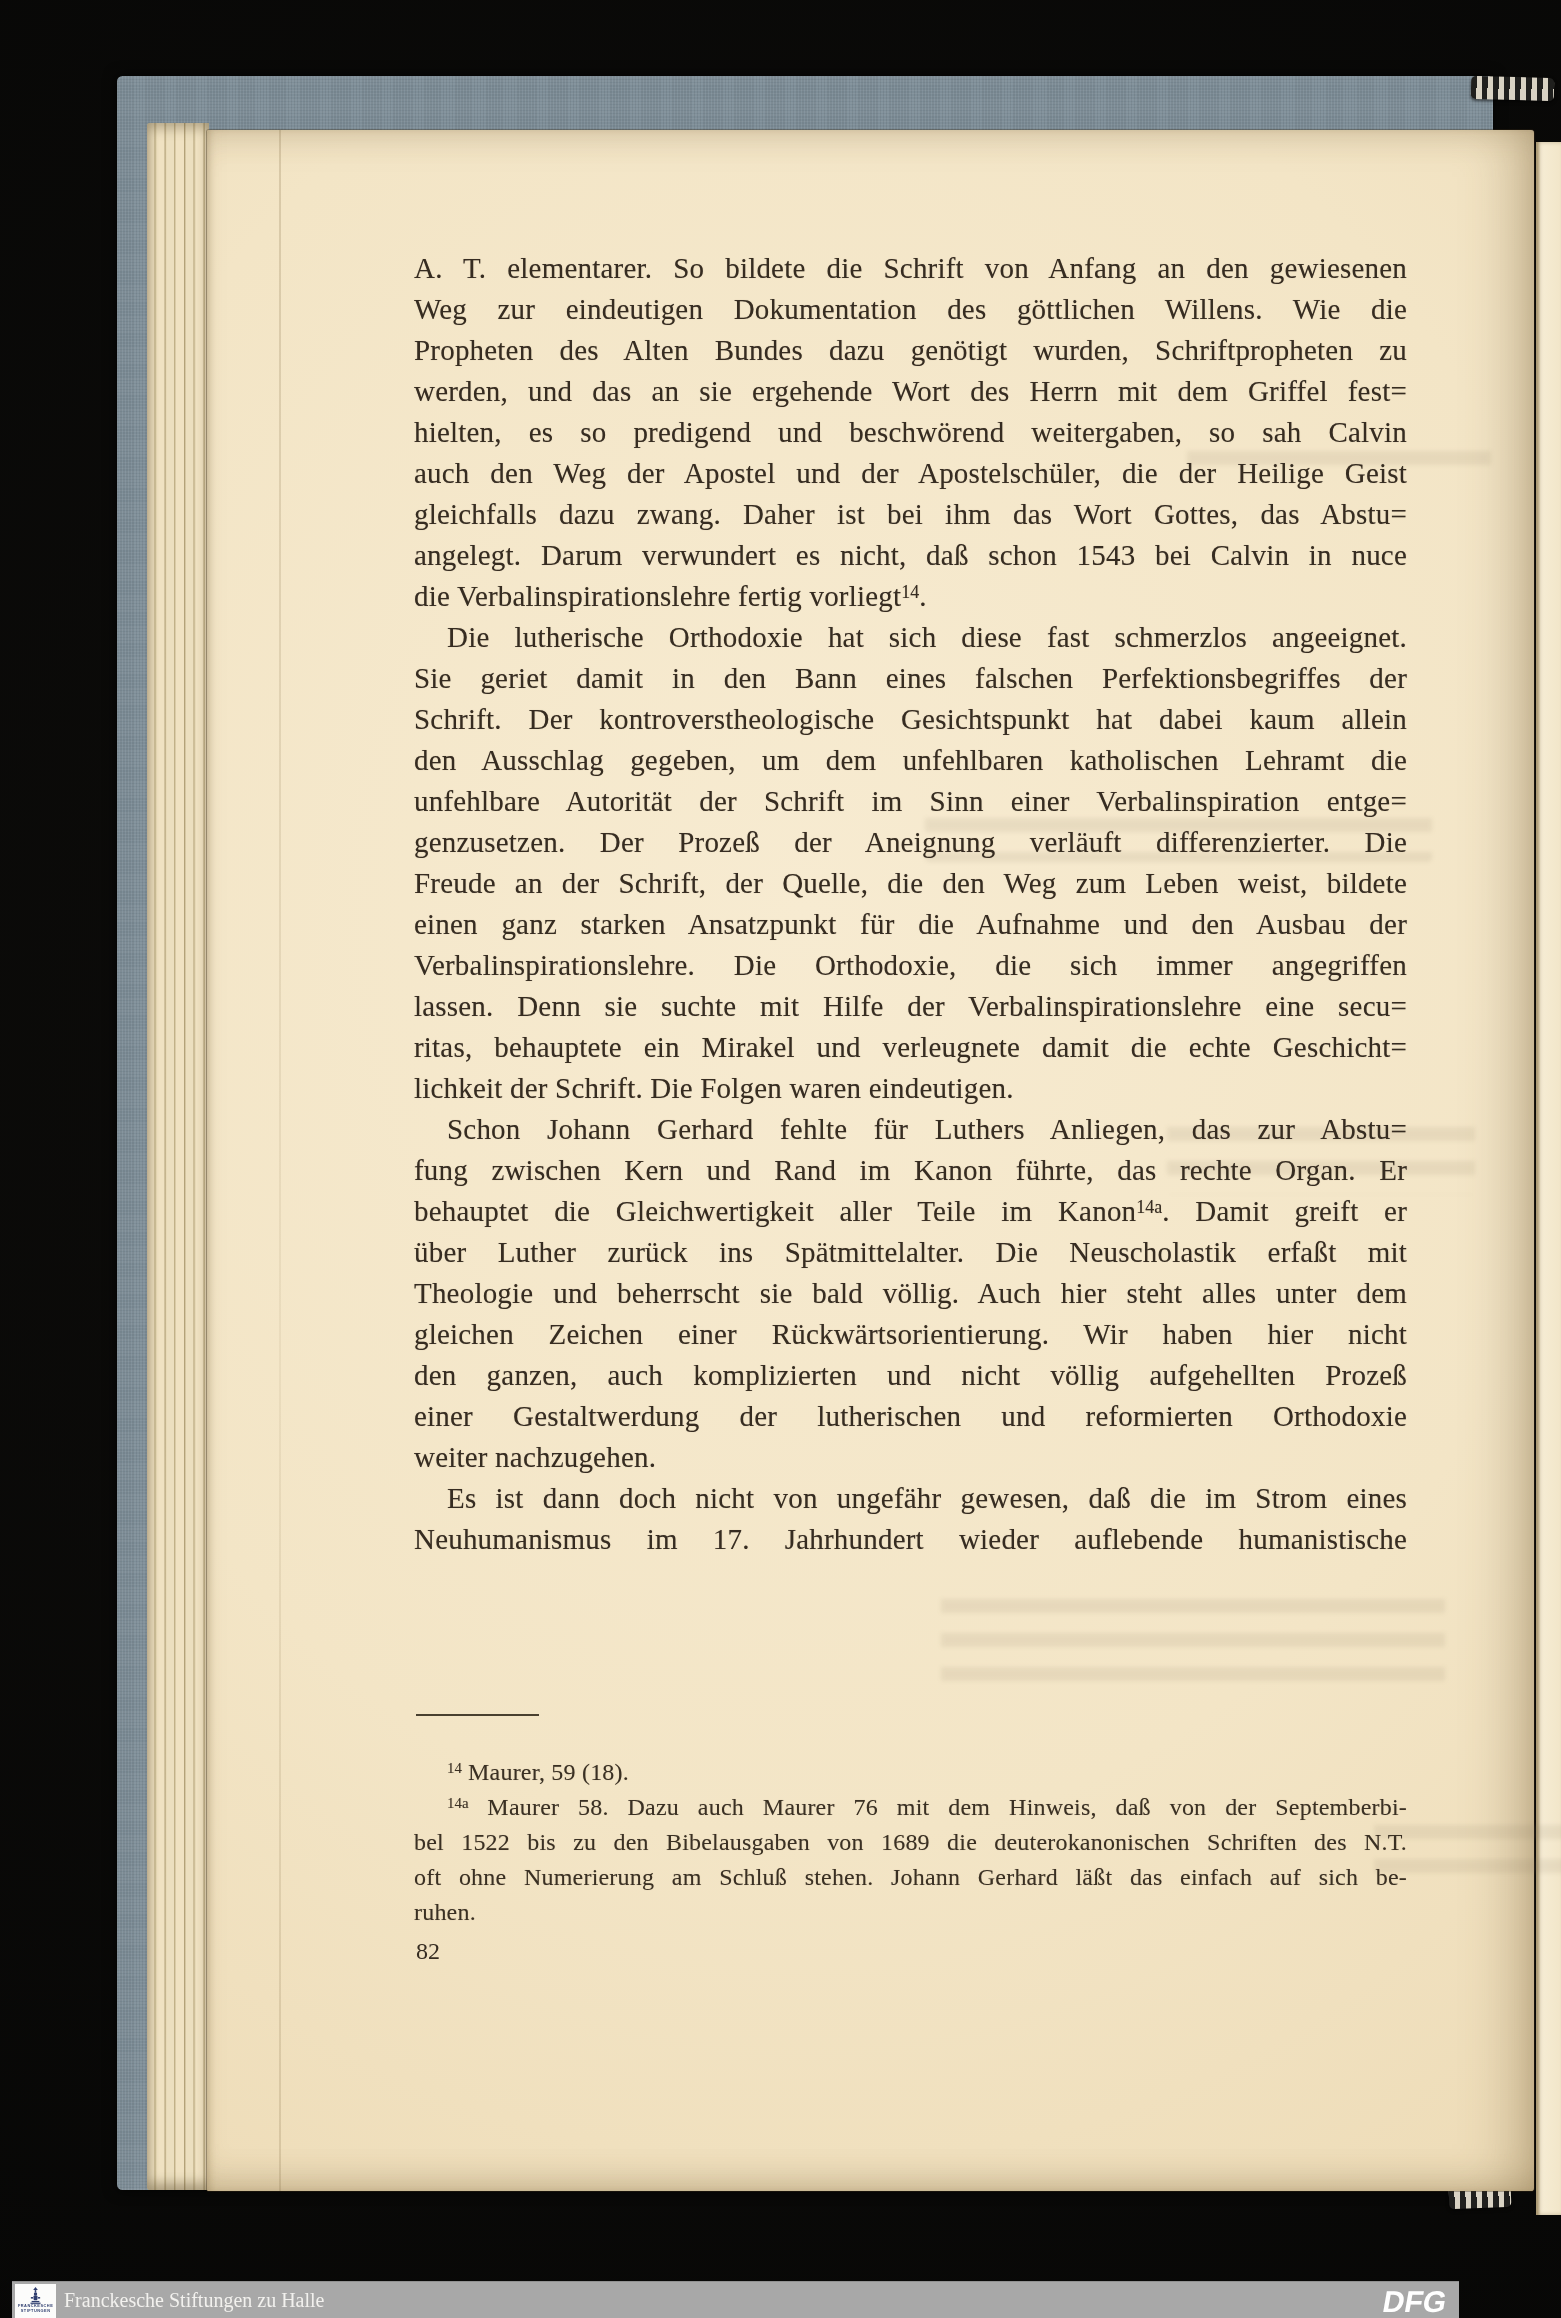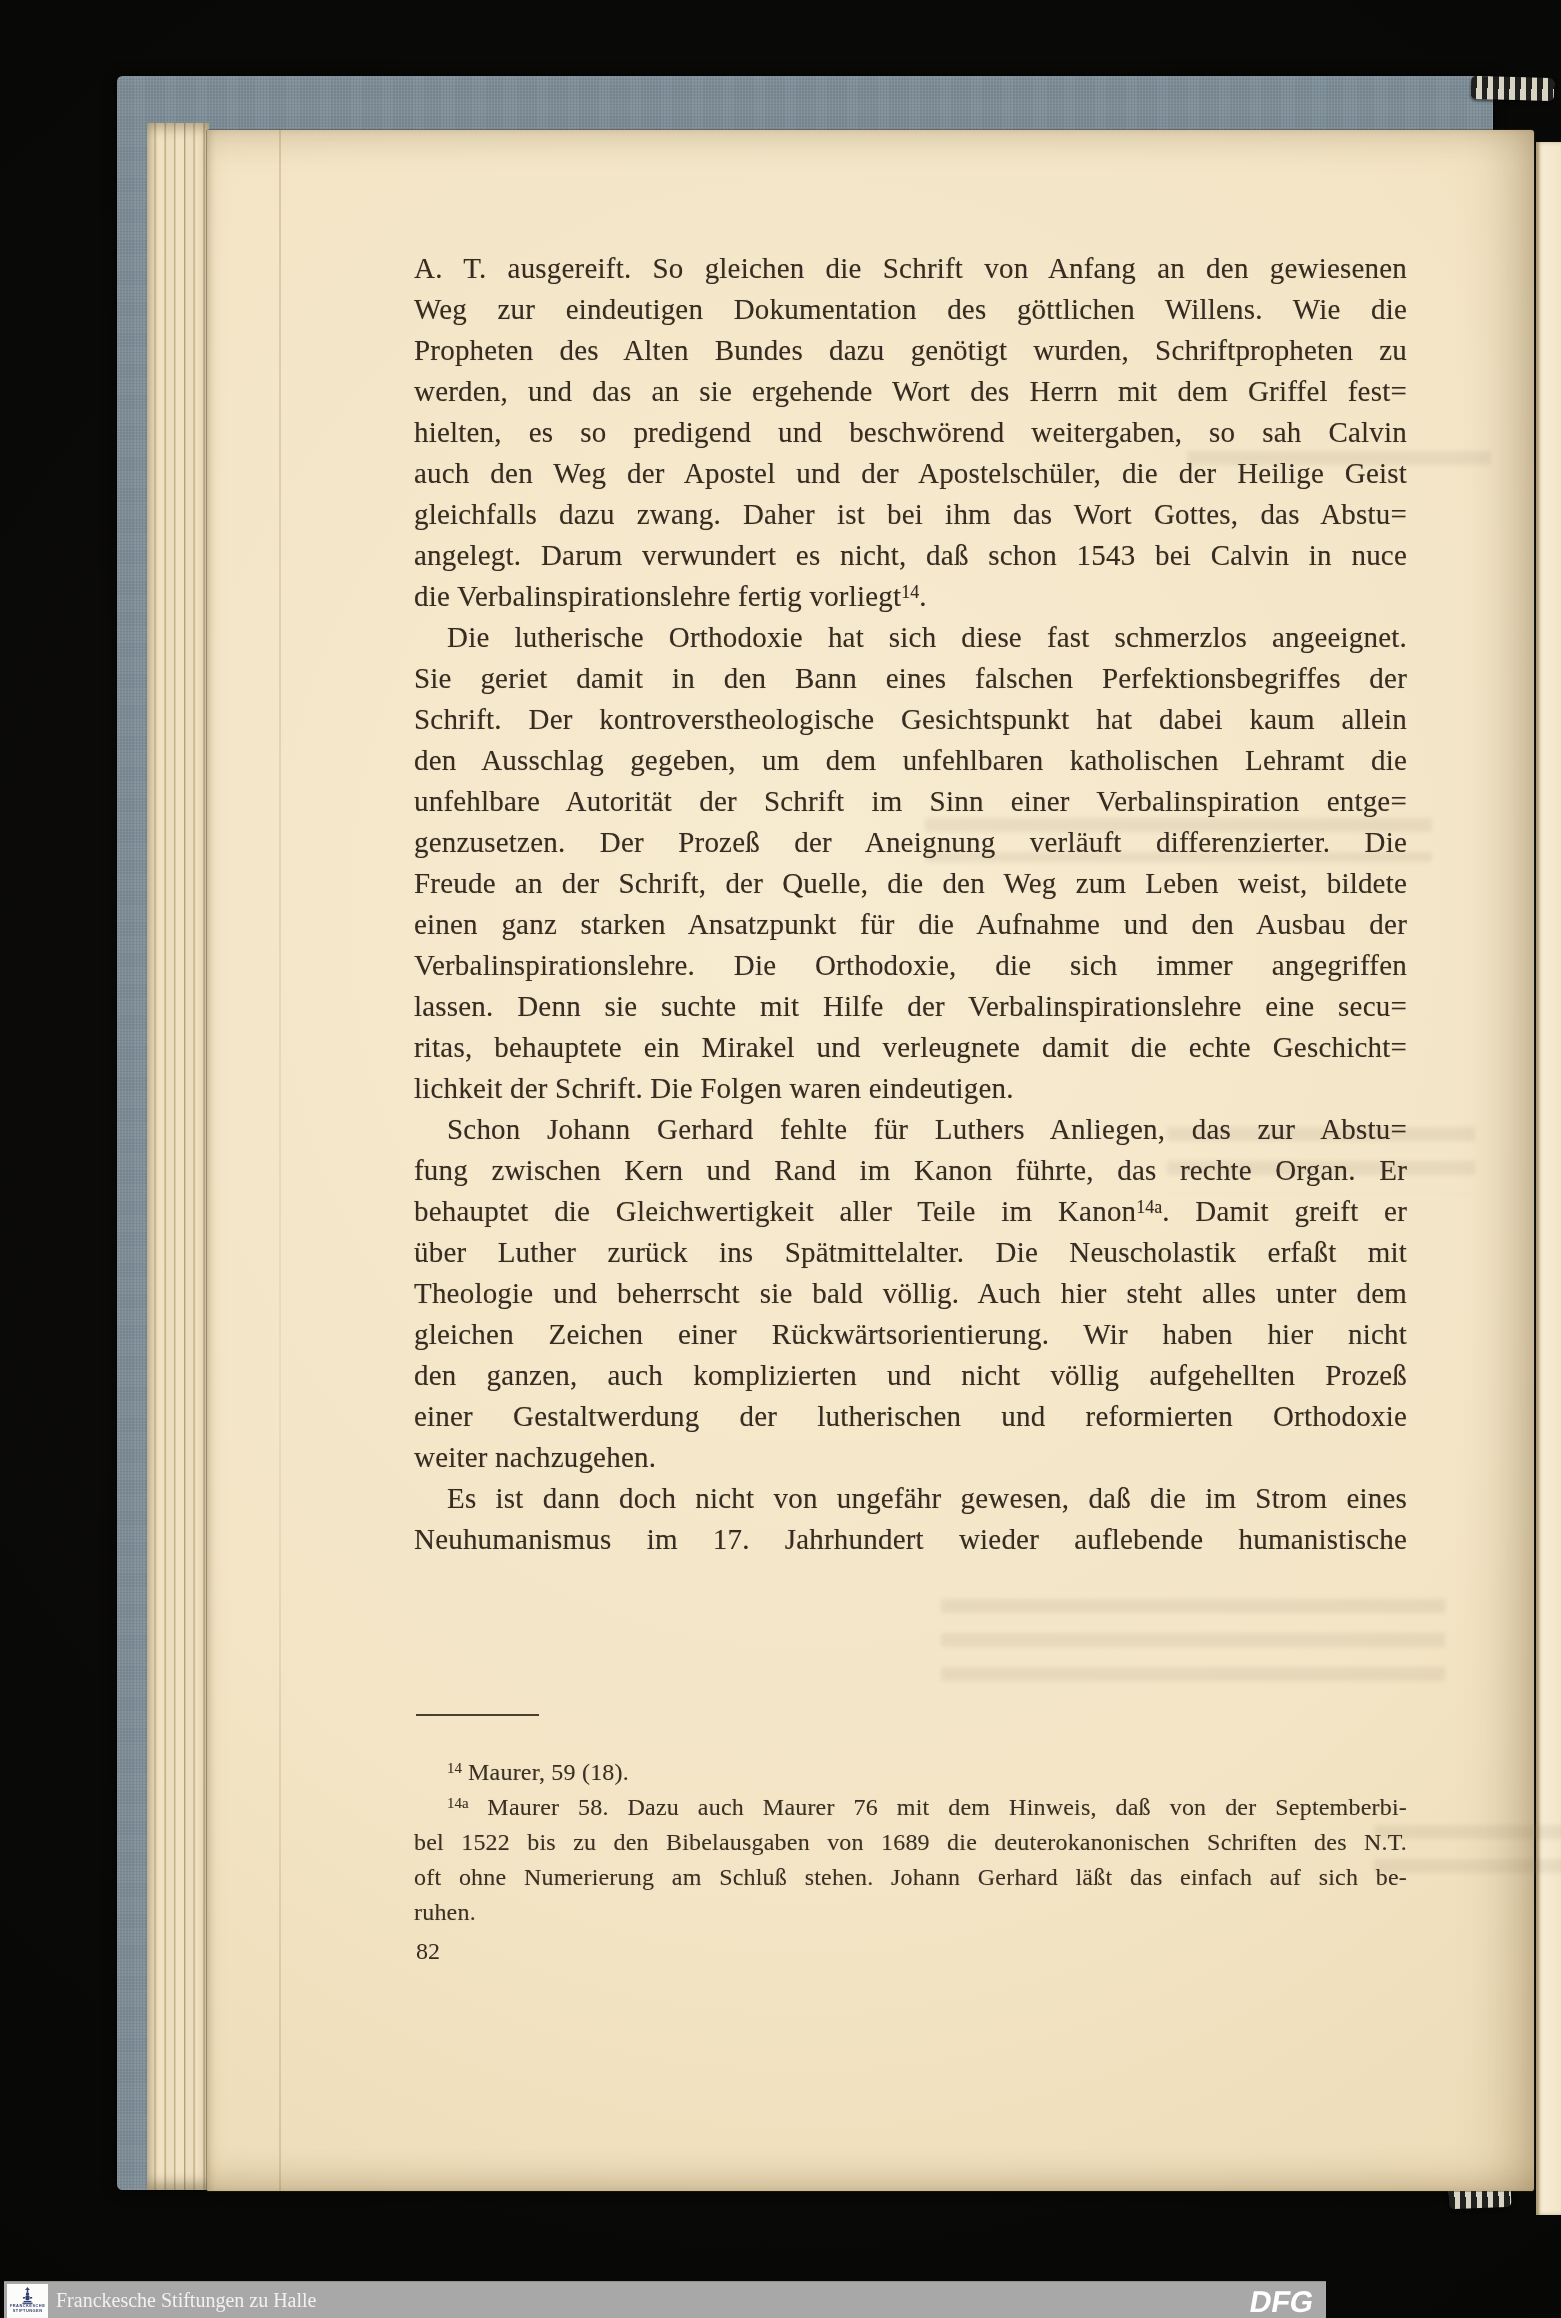--- a/index.html
+++ b/index.html
@@ -58,21 +58,21 @@
   .sup{font-size:.62em;position:relative;top:-.45em;letter-spacing:0;}
 
   .fn-rule{position:absolute;left:209px;top:1584px;width:123px;height:2.3px;background:#49402f;}
   .fn-block{position:absolute;left:207px;top:1625px;width:993px;color:#3a3023;
     font-size:24px;letter-spacing:0.2px;text-shadow:0 0 0.8px rgba(58,48,35,.3);}
   .fn-block .line{height:35px;line-height:35px;}
 
   .page-number{position:absolute;left:209px;top:1808px;font-size:24px;color:#362c21;}
 
   
-  .footer-bar{position:absolute;left:4px;top:2281px;width:1322px;height:37px;
+  .footer-bar{position:absolute;left:12px;top:2281px;width:1447px;height:37px;
     background:#a8a8a8;border-top:0.8px solid #919191;font-family:"Liberation Sans", sans-serif;}
   .logo-box{position:absolute;left:3.1px;top:1.6px;width:41px;height:34px;background:#fcfcfb;
     display:flex;flex-direction:column;align-items:center;justify-content:center;}
   .logo-caption{font-size:3.9px;font-weight:bold;color:#2e3d6e;letter-spacing:0.5px;
     text-align:center;line-height:4.7px;font-family:"Liberation Sans", sans-serif;}
   .footer-title{position:absolute;left:52px;top:0;height:37px;line-height:37px;
     color:#f2f1ee;font-size:20px;font-family:"Liberation Serif", serif;}
   .dfg{position:absolute;right:12.5px;top:3.1px;height:34px;line-height:34px;color:#ffffff;
     font-size:30px;font-weight:bold;font-family:"Liberation Sans", sans-serif;
     transform:skewX(-10deg);letter-spacing:0px;}
@@ -92,21 +92,21 @@
     <div class="crease"></div>
 
     <div class="smudge" style="left:980px;top:312px;width:304px;height:37px;"></div>
     <div class="smudge" style="left:718px;top:679px;width:507px;height:53px;"></div>
     <div class="smudge" style="left:960px;top:988px;width:308px;height:77px;"></div>
     <div class="smudge" style="left:734px;top:1460px;width:504px;height:103px;"></div>
     <div class="smudge" style="left:1167px;top:1686px;width:297px;height:64px;"></div>
 
     <div class="text-block">
         <div>
-          <div class="line jl"><span>A. T. ausgereift. So gleichen die Schrift von Anfang an den gewiesenen</span></div>
+          <div class="line jl"><span>A. T. elementarer. So bildete die Schrift von Anfang an den gewiesenen</span></div>
           <div class="line jl"><span>Weg zur eindeutigen Dokumentation des göttlichen Willens. Wie die</span></div>
           <div class="line jl"><span>Propheten des Alten Bundes dazu genötigt wurden, Schriftpropheten zu</span></div>
           <div class="line jl"><span>werden, und das an sie ergehende Wort des Herrn mit dem Griffel fest=</span></div>
           <div class="line jl"><span>hielten, es so predigend und beschwörend weitergaben, so sah Calvin</span></div>
           <div class="line jl"><span>auch den Weg der Apostel und der Apostelschüler, die der Heilige Geist</span></div>
           <div class="line jl"><span>gleichfalls dazu zwang. Daher ist bei ihm das Wort Gottes, das Abstu=</span></div>
           <div class="line jl"><span>angelegt. Darum verwundert es nicht, daß schon 1543 bei Calvin in nuce</span></div>
           <div class="line"><span class="it">die Verbalinspirationslehre</span><span> fertig vorliegt</span><span class="sup">14</span><span>.</span></div>
         </div>
         <div>

